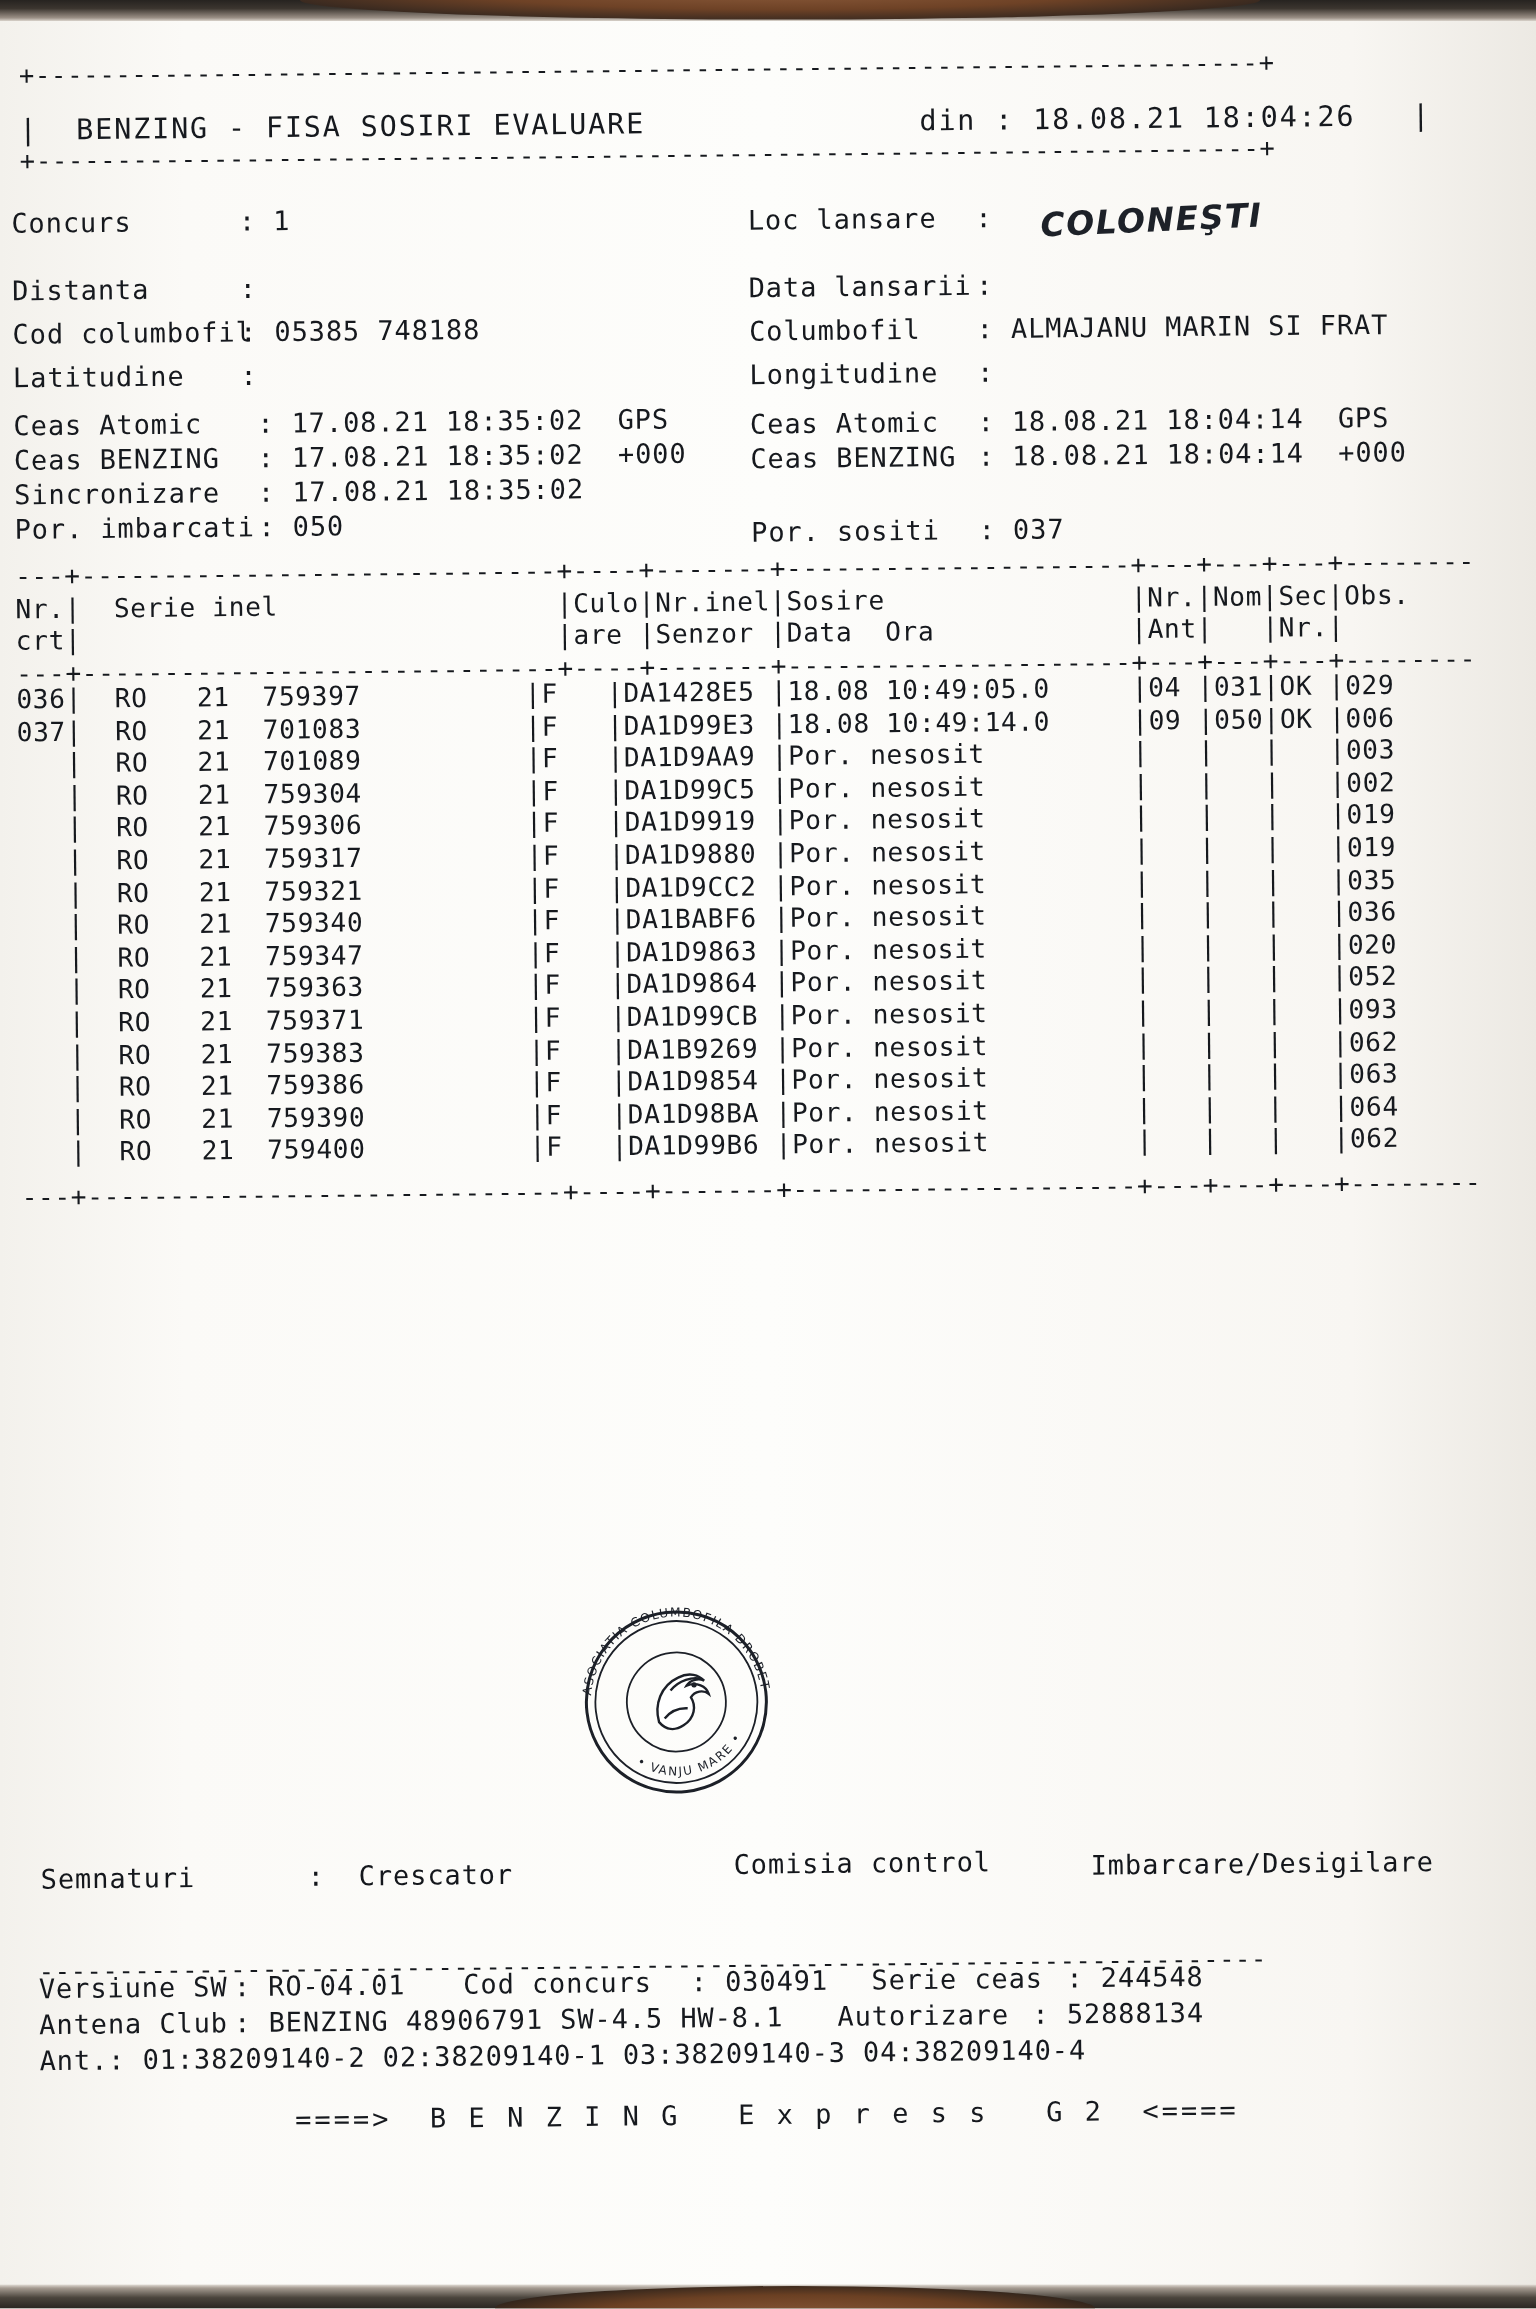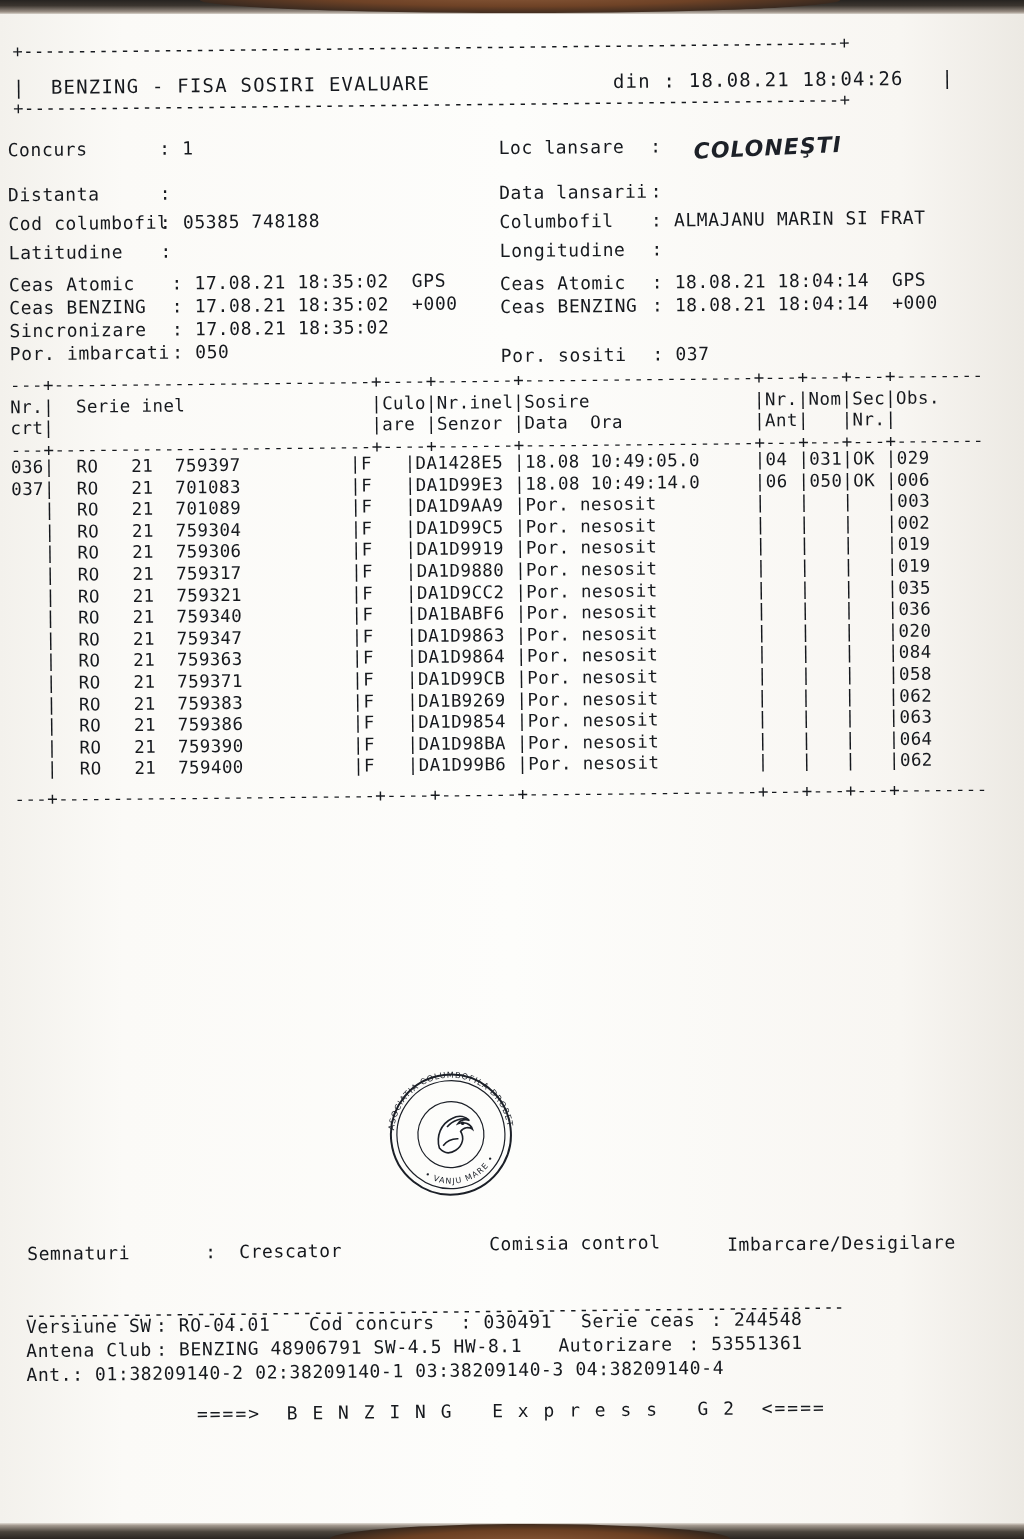--- a/index.html
+++ b/index.html
@@ -199,30 +199,30 @@
     <div class="table-block">
       <pre class="mono" style="position:relative;">---+-----------------------------+----+-------+---------------------+---+---+---+--------</pre>
       <pre class="mono" style="position:relative;">Nr.|  Serie inel                 |Culo|Nr.inel|Sosire               |Nr.|Nom|Sec|Obs.</pre>
       <pre class="mono" style="position:relative;">crt|                             |are |Senzor |Data  Ora            |Ant|   |Nr.|</pre>
       <pre class="mono" style="position:relative;">---+-----------------------------+----+-------+---------------------+---+---+---+--------</pre>
     </div>
 
     <div class="rows-block">
       <div id="rows">
           <pre class="mono" style="position: relative;"><span>036</span>|  <span>RO</span>   <span>21</span>  <span>759397          </span>|<span>F   </span>|<span>DA1428E5</span> |<span>18.08 10:49:05.0     </span>|<span>04 </span>|<span>031</span>|<span>OK </span>|<span>029  </span></pre>
-          <pre class="mono" style="position: relative;"><span>037</span>|  <span>RO</span>   <span>21</span>  <span>701083          </span>|<span>F   </span>|<span>DA1D99E3</span> |<span>18.08 10:49:14.0     </span>|<span>06 </span>|<span>050</span>|<span>OK </span>|<span>006  </span></pre>
+          <pre class="mono" style="position: relative;"><span>037</span>|  <span>RO</span>   <span>21</span>  <span>701083          </span>|<span>F   </span>|<span>DA1D99E3</span> |<span>18.08 10:49:14.0     </span>|<span>09 </span>|<span>050</span>|<span>OK </span>|<span>006  </span></pre>
           <pre class="mono" style="position: relative;"><span>   </span>|  <span>RO</span>   <span>21</span>  <span>701089          </span>|<span>F   </span>|<span>DA1D9AA9</span> |<span>Por. nesosit         </span>|<span>   </span>|<span>   </span>|<span>   </span>|<span>003  </span></pre>
           <pre class="mono" style="position: relative;"><span>   </span>|  <span>RO</span>   <span>21</span>  <span>759304          </span>|<span>F   </span>|<span>DA1D99C5</span> |<span>Por. nesosit         </span>|<span>   </span>|<span>   </span>|<span>   </span>|<span>002  </span></pre>
           <pre class="mono" style="position: relative;"><span>   </span>|  <span>RO</span>   <span>21</span>  <span>759306          </span>|<span>F   </span>|<span>DA1D9919</span> |<span>Por. nesosit         </span>|<span>   </span>|<span>   </span>|<span>   </span>|<span>019  </span></pre>
           <pre class="mono" style="position: relative;"><span>   </span>|  <span>RO</span>   <span>21</span>  <span>759317          </span>|<span>F   </span>|<span>DA1D9880</span> |<span>Por. nesosit         </span>|<span>   </span>|<span>   </span>|<span>   </span>|<span>019  </span></pre>
           <pre class="mono" style="position: relative;"><span>   </span>|  <span>RO</span>   <span>21</span>  <span>759321          </span>|<span>F   </span>|<span>DA1D9CC2</span> |<span>Por. nesosit         </span>|<span>   </span>|<span>   </span>|<span>   </span>|<span>035  </span></pre>
           <pre class="mono" style="position: relative;"><span>   </span>|  <span>RO</span>   <span>21</span>  <span>759340          </span>|<span>F   </span>|<span>DA1BABF6</span> |<span>Por. nesosit         </span>|<span>   </span>|<span>   </span>|<span>   </span>|<span>036  </span></pre>
           <pre class="mono" style="position: relative;"><span>   </span>|  <span>RO</span>   <span>21</span>  <span>759347          </span>|<span>F   </span>|<span>DA1D9863</span> |<span>Por. nesosit         </span>|<span>   </span>|<span>   </span>|<span>   </span>|<span>020  </span></pre>
-          <pre class="mono" style="position: relative;"><span>   </span>|  <span>RO</span>   <span>21</span>  <span>759363          </span>|<span>F   </span>|<span>DA1D9864</span> |<span>Por. nesosit         </span>|<span>   </span>|<span>   </span>|<span>   </span>|<span>084  </span></pre>
-          <pre class="mono" style="position: relative;"><span>   </span>|  <span>RO</span>   <span>21</span>  <span>759371          </span>|<span>F   </span>|<span>DA1D99CB</span> |<span>Por. nesosit         </span>|<span>   </span>|<span>   </span>|<span>   </span>|<span>058  </span></pre>
+          <pre class="mono" style="position: relative;"><span>   </span>|  <span>RO</span>   <span>21</span>  <span>759363          </span>|<span>F   </span>|<span>DA1D9864</span> |<span>Por. nesosit         </span>|<span>   </span>|<span>   </span>|<span>   </span>|<span>052  </span></pre>
+          <pre class="mono" style="position: relative;"><span>   </span>|  <span>RO</span>   <span>21</span>  <span>759371          </span>|<span>F   </span>|<span>DA1D99CB</span> |<span>Por. nesosit         </span>|<span>   </span>|<span>   </span>|<span>   </span>|<span>093  </span></pre>
           <pre class="mono" style="position: relative;"><span>   </span>|  <span>RO</span>   <span>21</span>  <span>759383          </span>|<span>F   </span>|<span>DA1B9269</span> |<span>Por. nesosit         </span>|<span>   </span>|<span>   </span>|<span>   </span>|<span>062  </span></pre>
           <pre class="mono" style="position: relative;"><span>   </span>|  <span>RO</span>   <span>21</span>  <span>759386          </span>|<span>F   </span>|<span>DA1D9854</span> |<span>Por. nesosit         </span>|<span>   </span>|<span>   </span>|<span>   </span>|<span>063  </span></pre>
           <pre class="mono" style="position: relative;"><span>   </span>|  <span>RO</span>   <span>21</span>  <span>759390          </span>|<span>F   </span>|<span>DA1D98BA</span> |<span>Por. nesosit         </span>|<span>   </span>|<span>   </span>|<span>   </span>|<span>064  </span></pre>
           <pre class="mono" style="position: relative;"><span>   </span>|  <span>RO</span>   <span>21</span>  <span>759400          </span>|<span>F   </span>|<span>DA1D99B6</span> |<span>Por. nesosit         </span>|<span>   </span>|<span>   </span>|<span>   </span>|<span>062  </span></pre>
         </div>
       <pre class="mono" style="position:relative;margin-top:8px;">---+-----------------------------+----+-------+---------------------+---+---+---+--------</pre>
     </div>
 
     <div class="stamp">
       <svg width="150" height="148" viewBox="0 0 150 148">
@@ -259,19 +259,19 @@
       <span style="left:0; top:0;">Semnaturi</span>
       <span style="left:178px; top:0;">:</span>
       <span style="left:212px; top:0;">Crescator</span>
       <span style="left:462px; top:-5px;">Comisia control</span>
       <span style="left:700px; top:-2px;">Imbarcare/Desigilare</span>
     </div>
 
     <pre class="mono footer-rule">-----------------------------------------------------------------------------</pre>
     <div class="footer">
       <pre class="mono" style="position:relative;"><span style="display:inline-block;width:12ch;">Versiune SW</span><span>:</span> <span style="display:inline-block;width:12ch;">RO-04.01</span><span style="display:inline-block;width:14ch;">Cod concurs</span><span>:</span> <span style="display:inline-block;width:9ch;">030491</span><span style="display:inline-block;width:12ch;">Serie ceas</span><span>:</span> <span>244548</span></pre>
-      <pre class="mono" style="position:relative;"><span style="display:inline-block;width:12ch;">Antena Club</span><span>:</span> <span style="display:inline-block;width:35ch;">BENZING 48906791 SW-4.5 HW-8.1</span><span style="display:inline-block;width:12ch;">Autorizare</span><span>:</span> <span>53551361</span></pre>
+      <pre class="mono" style="position:relative;"><span style="display:inline-block;width:12ch;">Antena Club</span><span>:</span> <span style="display:inline-block;width:35ch;">BENZING 48906791 SW-4.5 HW-8.1</span><span style="display:inline-block;width:12ch;">Autorizare</span><span>:</span> <span>52888134</span></pre>
       <pre class="mono" style="position:relative;">Ant.: 01:38209140-2 02:38209140-1 03:38209140-3 04:38209140-4</pre>
     </div>
     <pre class="mono footer-brand">====&gt;  B E N Z I N G   E x p r e s s   G 2  &lt;====</pre>
 
   </div>
 </div>
 
 </body></html>

